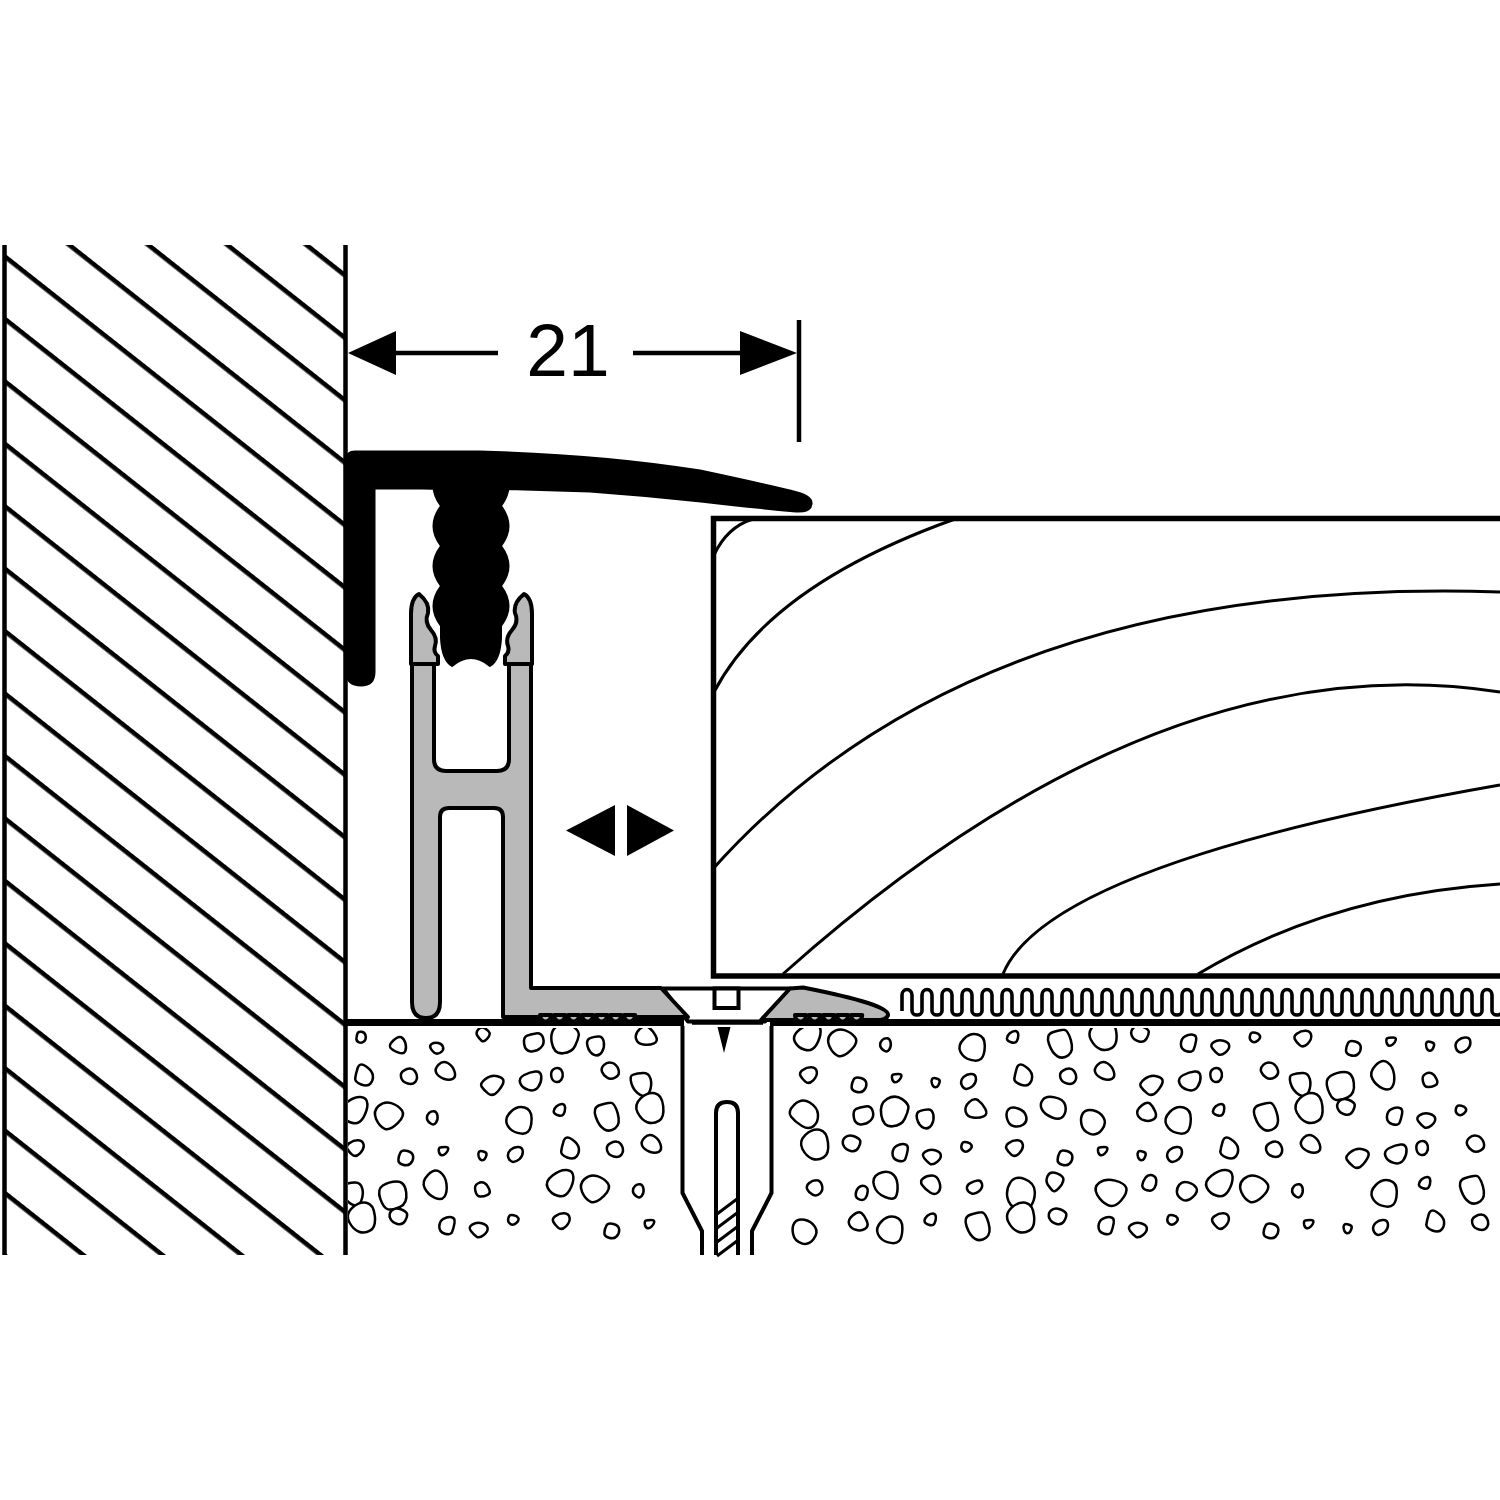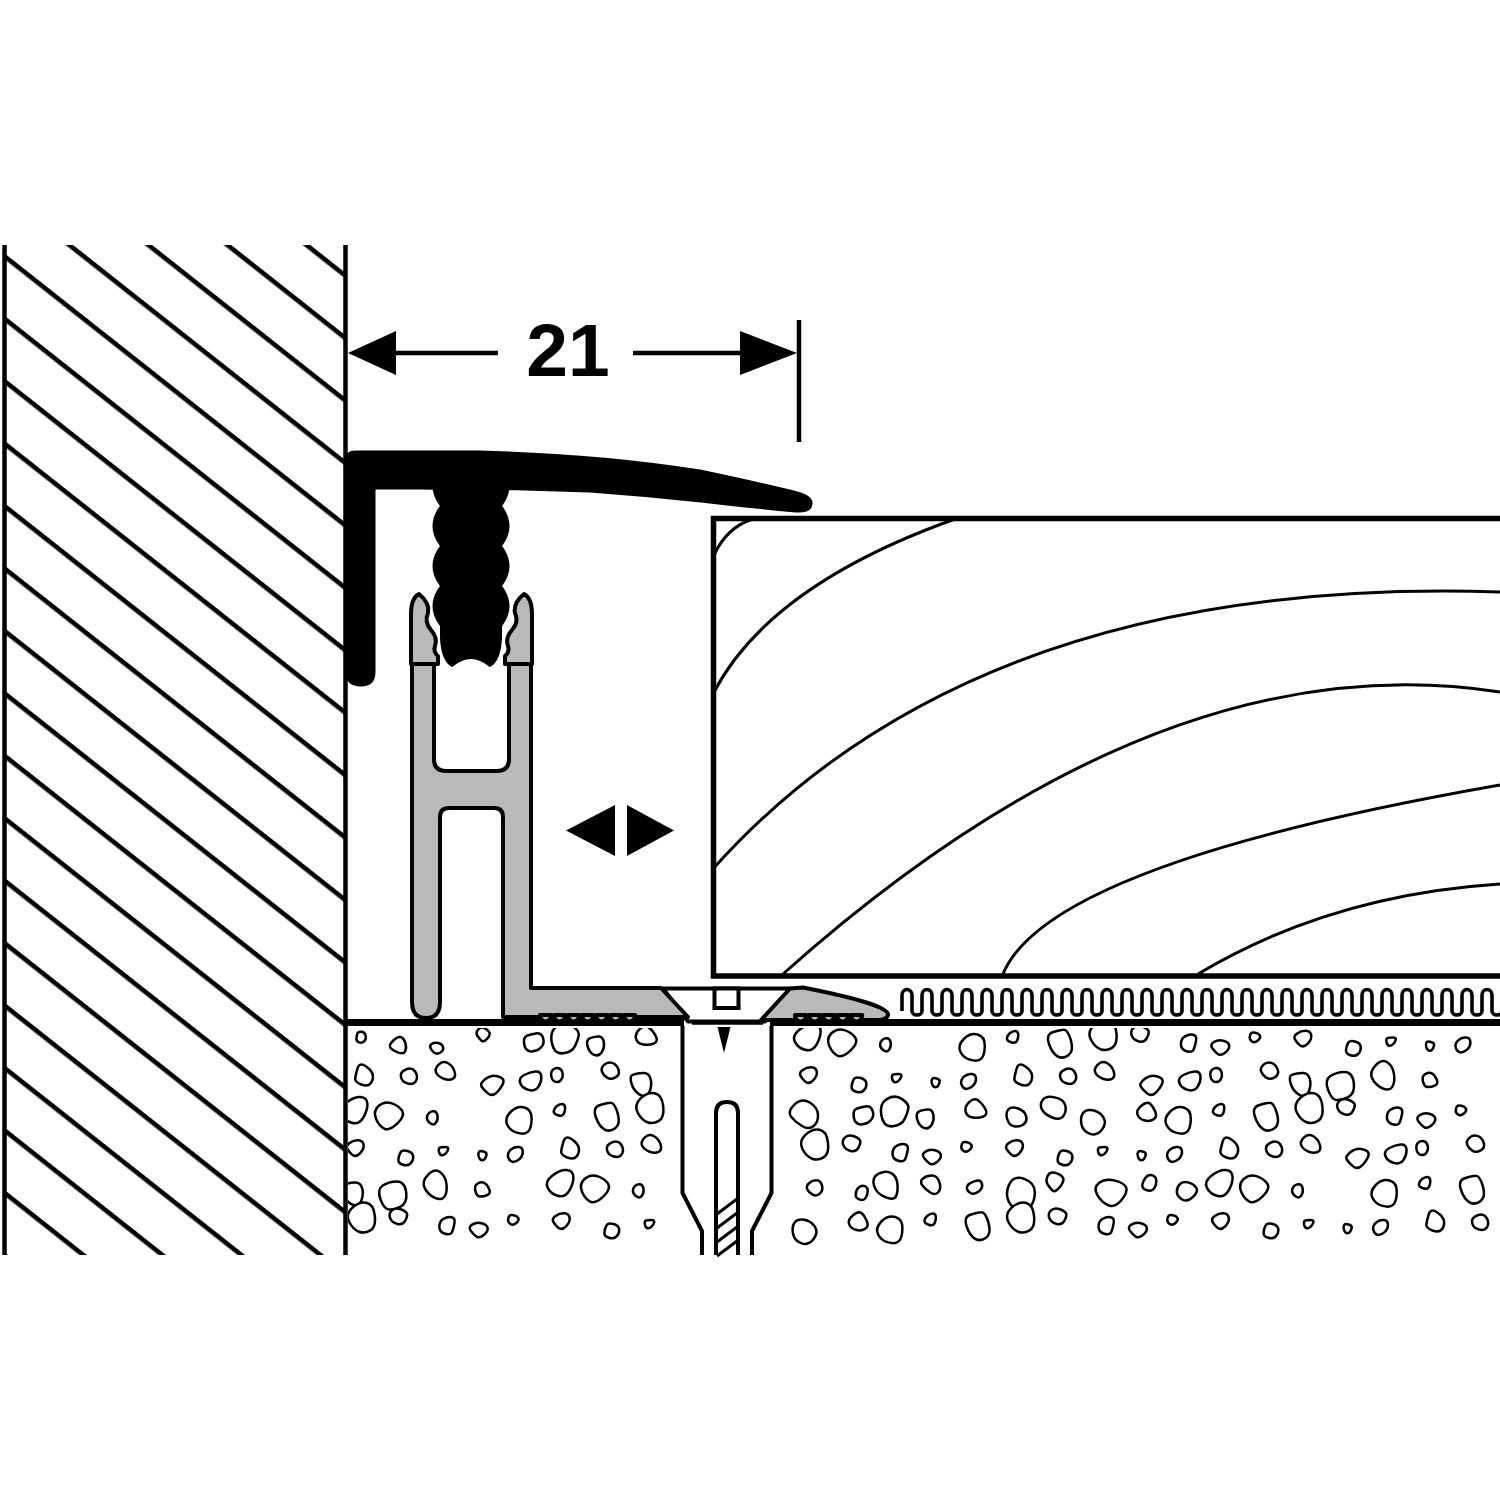--- a/index.html
+++ b/index.html
@@ -1,17 +1,17 @@
 <!DOCTYPE html>
 <html><head>
 <meta charset="utf-8">
 <style>
   html,body{margin:0;padding:0;background:#ffffff;}
   .stage{position:relative;width:1500px;height:1500px;background:#fff;overflow:hidden;
-         font-family:"Liberation Sans", sans-serif;font-weight:bold;}
+         font-family:"Liberation Sans", sans-serif;}
   svg{display:block}
   .dim-text{font-family:"Liberation Sans","DejaVu Sans",sans-serif;font-size:75px;fill:#000;}
 </style>
 </head>
 <body>
 
 <div class="stage">
 <svg width="1500" height="1500" viewBox="0 0 1500 1500">
   <defs>
     <pattern id="wallHatch" patternUnits="userSpaceOnUse" width="300" height="49" patternTransform="rotate(38.3)">

